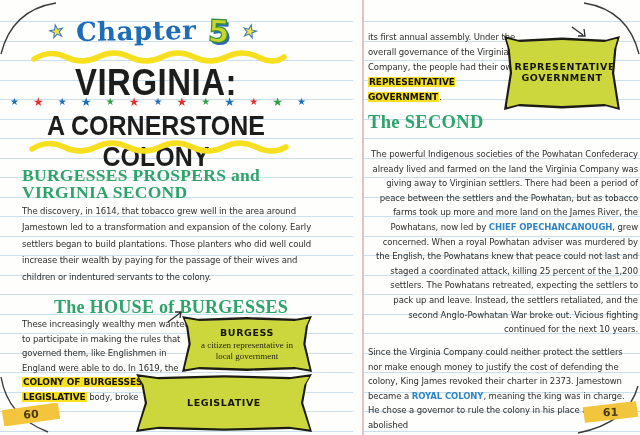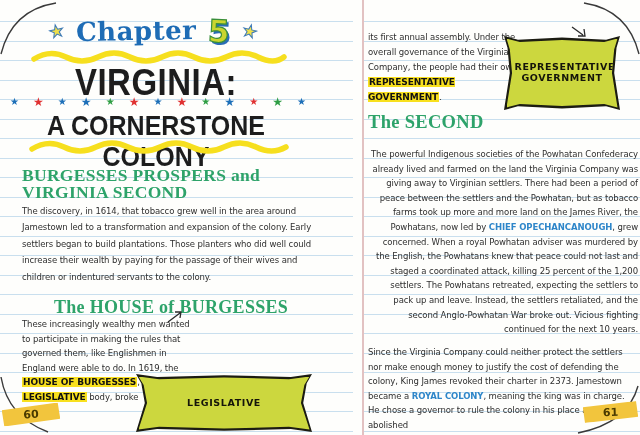--- a/index.html
+++ b/index.html
@@ -164,26 +164,32 @@
 
   <div class="h-green h-jamestown">
     <div>BURGESSES PROSPERS and</div>
     <div>VIRGINIA SECOND</div>
   </div>
 
   <div class="body-text p-jamestown">The discovery, in 1614, that tobacco grew well in the area around Jamestown led to a transformation and expansion of the colony. Early settlers began to build plantations. Those planters who did well could increase their wealth by paying for the passage of their wives and children or indentured servants to the colony.</div>
 
   <div class="h-green h-house">The HOUSE of BURGESSES</div>
 
-  <div class="body-text p-burgesses"><span>These increasingly wealthy men wanted to participate in making the rules that governed them, like Englishmen in England were able to do. In 1619, the </span><span class="hl">HOUSE OF BURGESSES</span><span>, a </span><span class="hl">LEGISLATIVE</span><span> body, broke</span></div>
+  <div class="body-text p-burgesses"><span>These increasingly wealthy men wanted to participate in making the rules that governed them, like Englishmen in England were able to do. In 1619, the </span><span class="hl">COLONY OF BURGESSES</span><span>, a </span><span class="hl">LEGISLATIVE</span><span> body, broke</span></div>
 
   <svg class="abs" style="left:166px;top:310px" width="18" height="14">
     <path d="M2,12 L14,3 M9,2 L15,2 L14,8" stroke="#2b2b2b" stroke-width="1.3" fill="none"></path>
   </svg>
 
+  <div class="plaque box-burgess">
+    <div class="plaque-inner">
+      <div class="plaque-term">BURGESS</div>
+      <div class="plaque-def">a citizen representative in local government</div>
+    </div>
+  </div>
 
   <div class="plaque box-legislative">
     <div class="plaque-inner">
       <div class="plaque-term">LEGISLATIVE</div>
     </div>
   </div>
 
   <div class="ribbon ribbon-left">
     <span>60</span>
   </div>

